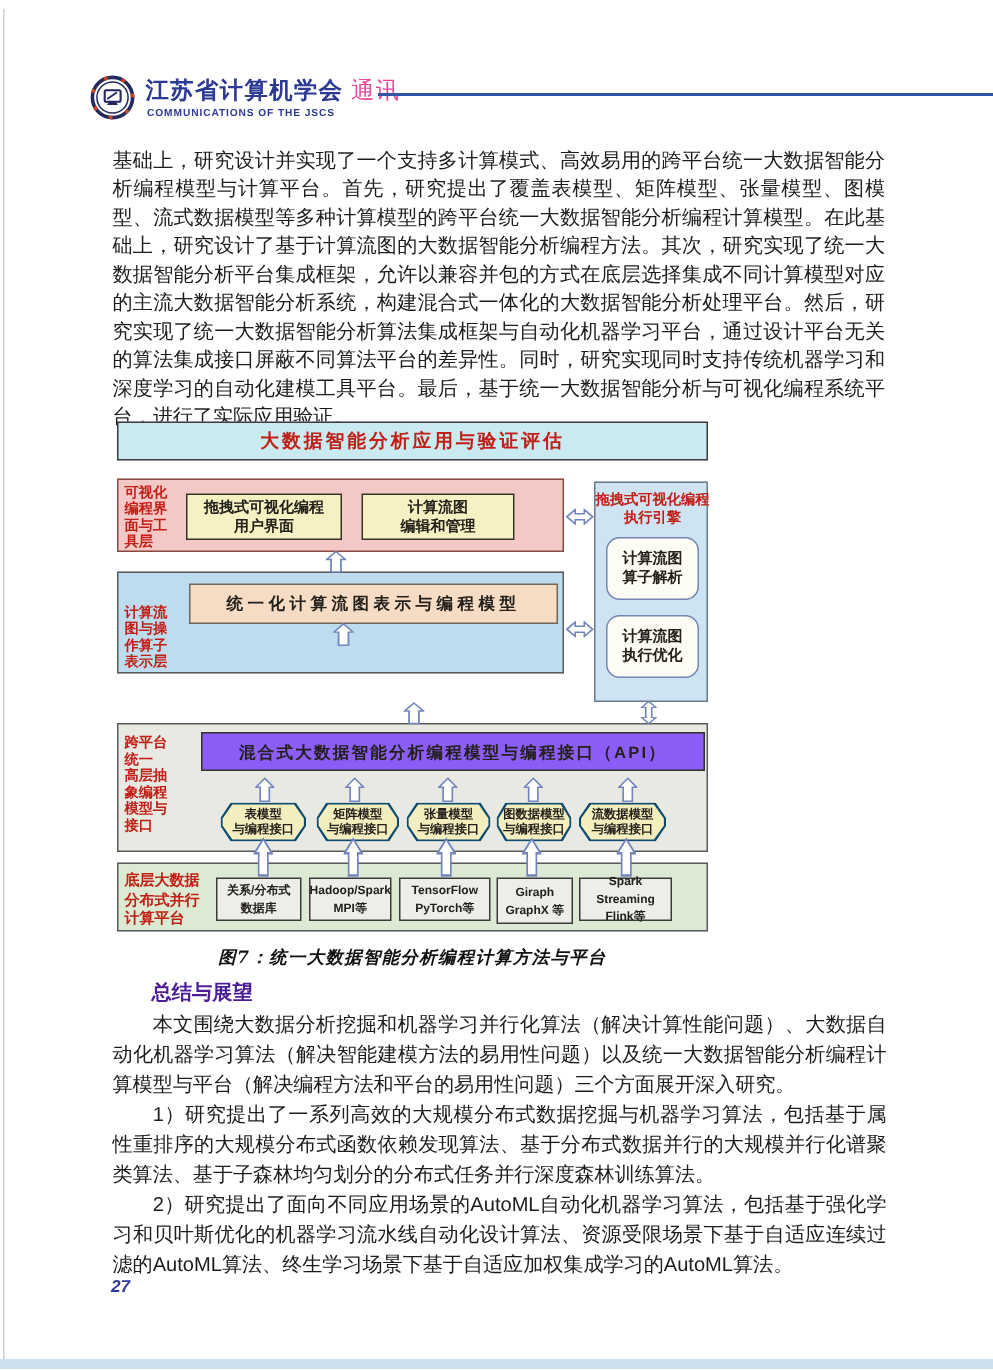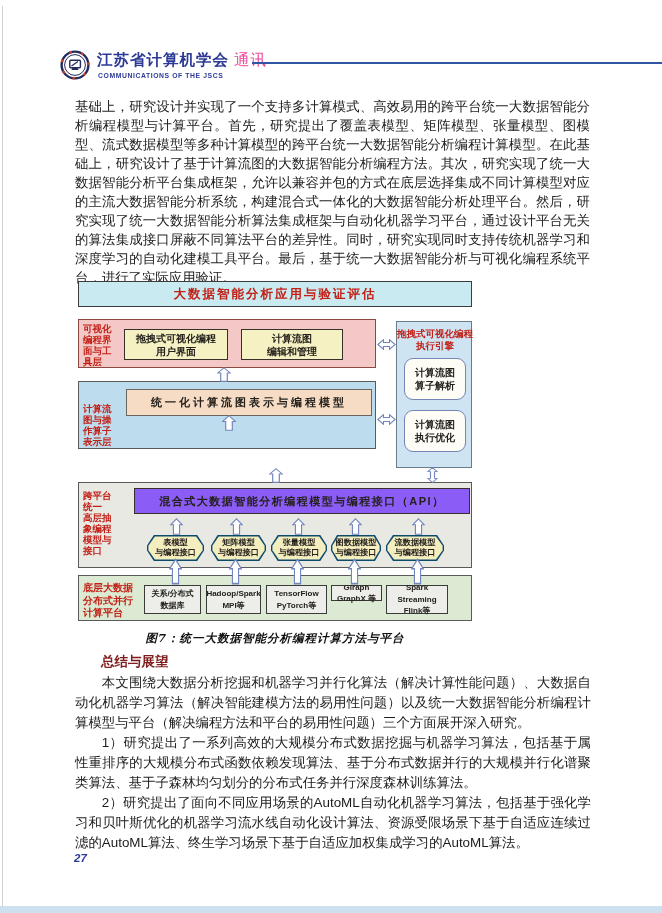--- a/index.html
+++ b/index.html
@@ -12,21 +12,21 @@
   
   .logo{position:absolute;left:60px;top:50px;width:30px;height:30px;}
   .org-title{position:absolute;left:97px;top:50px;font-size:15.5px;font-weight:bold;color:#2c3a96;letter-spacing:1px;white-space:nowrap;}
   .org-title .journal{font-weight:500;color:#ec4899;margin-left:5px;}
   .org-subtitle{position:absolute;left:98px;top:72px;font-size:6.8px;font-weight:bold;color:#2c3a96;letter-spacing:.6px;}
   .header-rule{position:absolute;left:252px;top:62px;width:410px;height:2px;background:#2f55a4;}
 
   
   .para{position:absolute;color:#1c1c1c;text-align:justify;}
   .p1{left:75px;top:97px;width:515px;font-size:13.4px;line-height:19px;}
-  .section-heading{position:absolute;left:101px;top:653px;margin:0;font-size:13.5px;font-weight:bold;color:#7f1d1d;}
+  .section-heading{position:absolute;left:101px;top:653px;margin:0;font-size:13.5px;font-weight:bold;color:#4c1d95;}
   .pflow{left:75px;top:673px;width:516px;font-size:13.4px;line-height:20px;}
   .pflow p{margin:0;text-indent:2em;}
 
   
   .diagram{position:absolute;left:78px;top:281px;width:394px;height:341px;margin:0;}
   .layer{position:absolute;box-sizing:border-box;border:1px solid #5a5a5a;}
   .banner{left:0;top:0;width:394px;height:26px;background:#c9eaf1;border:1px solid #3c3c3c;
     display:flex;align-items:center;justify-content:center;}
   .banner span{color:#c22016;font-weight:bold;font-size:12.5px;letter-spacing:2px;}
   .red-label{position:absolute;color:#c22016;font-weight:bold;white-space:pre-line;line-height:11px;font-size:9.5px;}
@@ -170,21 +170,21 @@
     <div class="layer layer-platform">
       <div class="red-label" style="left:4px;top:6px;width:56px;font-size:10px;line-height:12.5px;">底层大数据
 分布式并行
 计算平台</div>
       <div class="boxtext pbox" style="left:65px;top:9px;width:57px;height:29px;">关系/分布式
 数据库</div>
       <div class="boxtext pbox" style="left:127px;top:9px;width:55px;height:29px;">Hadoop/Spark
 MPI等</div>
       <div class="boxtext pbox" style="left:187px;top:9px;width:61px;height:29px;">TensorFlow
 PyTorch等</div>
-      <div class="boxtext pbox" style="left:252px;top:9px;width:51px;height:16px;">Giraph
+      <div class="boxtext pbox" style="left:252px;top:9px;width:51px;height:31px;">Giraph
 GraphX 等</div>
       <div class="boxtext pbox" style="left:307px;top:9px;width:62px;height:29px;">Spark Streaming
 Flink等</div>
     </div>
 
     <svg class="arrow" style="left:139px;top:86px;width:14px;height:15px;" viewBox="0 0 14 20" preserveAspectRatio="none">
         <polygon points="7,1 13.3,8 10.3,8 10.3,19 3.7,19 3.7,8 0.7,8"></polygon>
       </svg>
     <svg class="arrow" style="left:191px;top:187px;width:14px;height:15px;" viewBox="0 0 14 20" preserveAspectRatio="none">
         <polygon points="7,1 13.3,8 10.3,8 10.3,19 3.7,19 3.7,8 0.7,8"></polygon>

